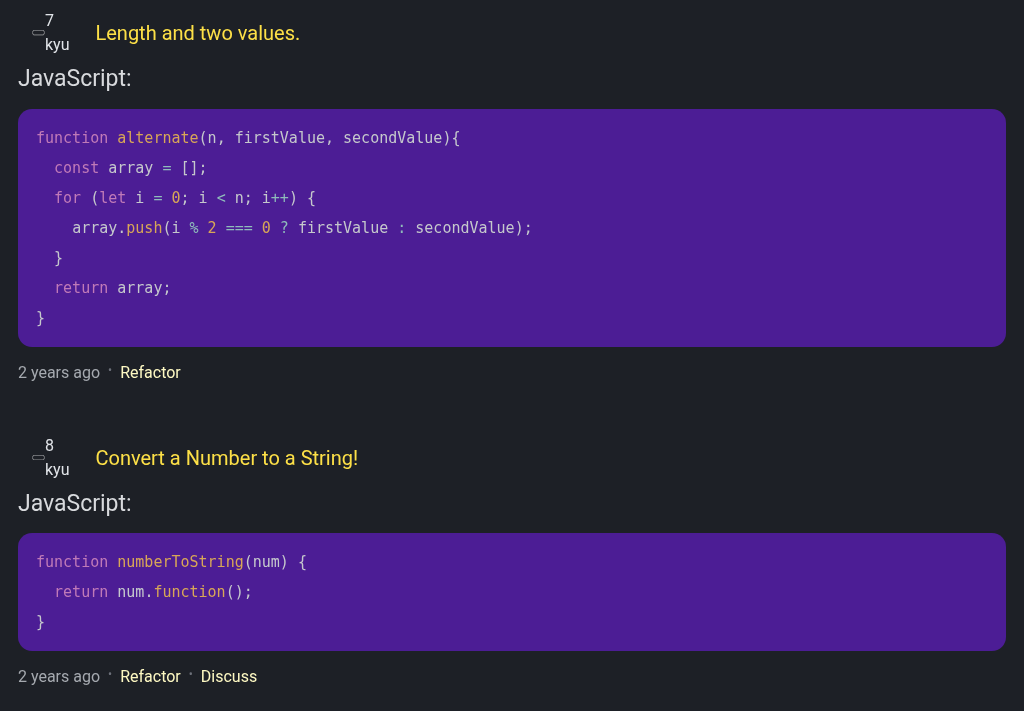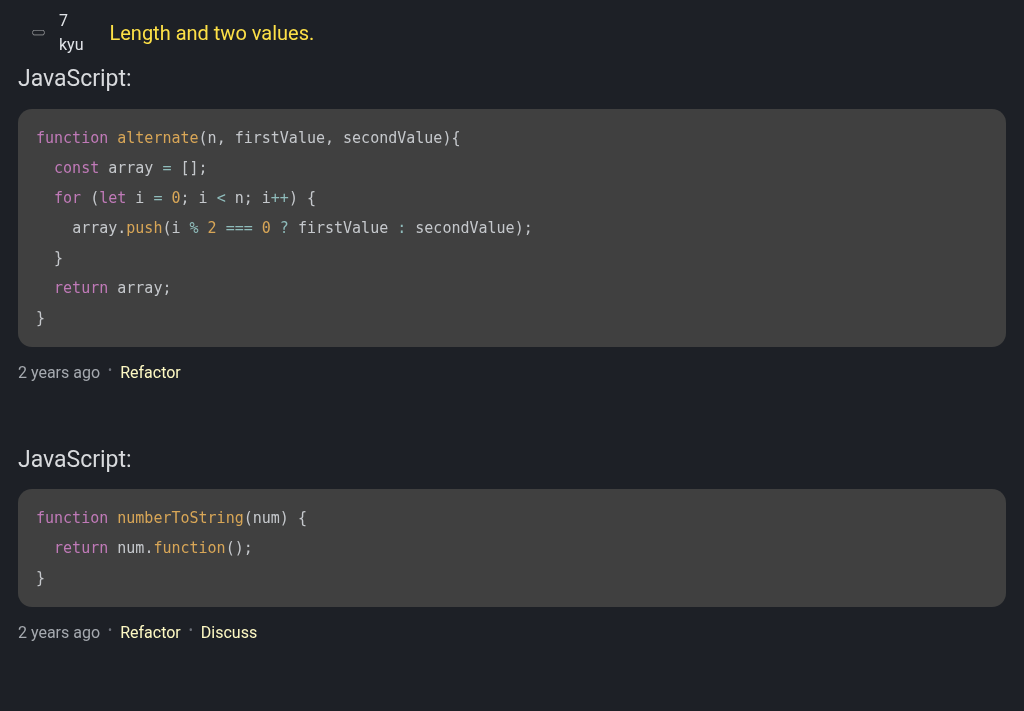--- a/index.html
+++ b/index.html
@@ -20,34 +20,33 @@
     gap: 12px;
     margin-bottom: 14px;
   }
   .kyu-wrap {
     position: relative;
     display: inline-flex;
     align-items: center;
     justify-content: center;
     padding: 0 14px;
     height: 22px;
-    gap: 14px;
   }
   .title {
     font-size: 20px;
     font-weight: 400;
     color: #fde047;
   }
   .lang-label {
     font-size: 23px;
     color: #d8dadd;
     margin-bottom: 12px;
   }
   .code-block {
-    background: #404040;
+    background: #4c1d95;
     border-radius: 14px;
     padding: 14px 18px;
     font-family: "SFMono-Regular", Consolas, "Liberation Mono", Menlo, monospace;
     font-size: 15px;
     line-height: 2.0;
     color: #c5c8cc;
     overflow-x: auto;
     margin-bottom: 14px;
   }
   .code-block .k { color: #c07ab8; }
@@ -94,20 +93,29 @@
 <span class="p">}</span></pre>
   </div>
   <div class="footer">
     <span>2 years ago</span>
     <span class="dot">•</span>
     <span class="link">Refactor</span>
   </div>
 </div>
 
 <div class="entry">
+  <div class="entry-header">
+    <span class="kyu-wrap">
+      <svg viewBox="0 0 100 40" preserveAspectRatio="none">
+        <polygon points="12,2 88,2 98,20 88,38 12,38 2,20" fill="none" stroke="#e8e8e8" stroke-width="4"></polygon>
+      </svg>
+      <span class="kyu-text">8 kyu</span>
+    </span>
+    <span class="title">Convert a Number to a String!</span>
+  </div>
   <div class="lang-label">JavaScript:</div>
   <div class="code-block">
     <pre><span class="k">function</span><span class="p"> </span><span class="fn">numberToString</span><span class="p">(</span><span class="v">num</span><span class="p">) {</span>
 <span class="p">  </span><span class="k">return</span><span class="p"> </span><span class="v">num</span><span class="p">.</span><span class="fn">function</span><span class="p">();</span>
 <span class="p">}</span></pre>
   </div>
   <div class="footer">
     <span>2 years ago</span>
     <span class="dot">•</span>
     <span class="link">Refactor</span>

